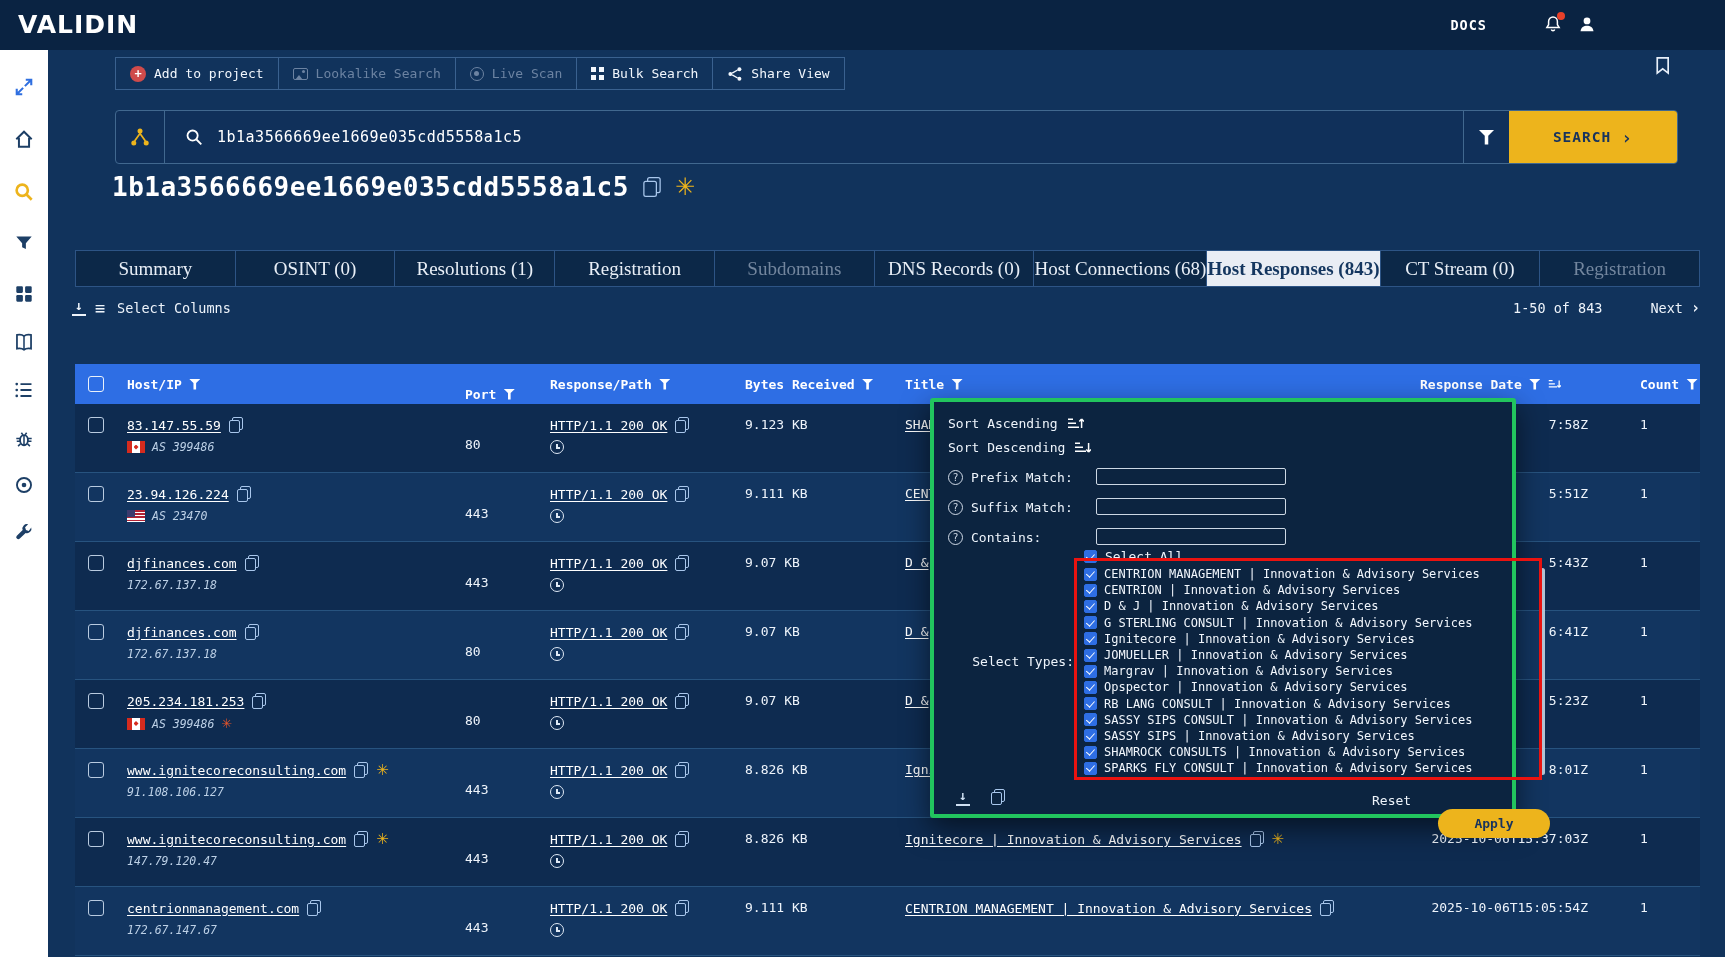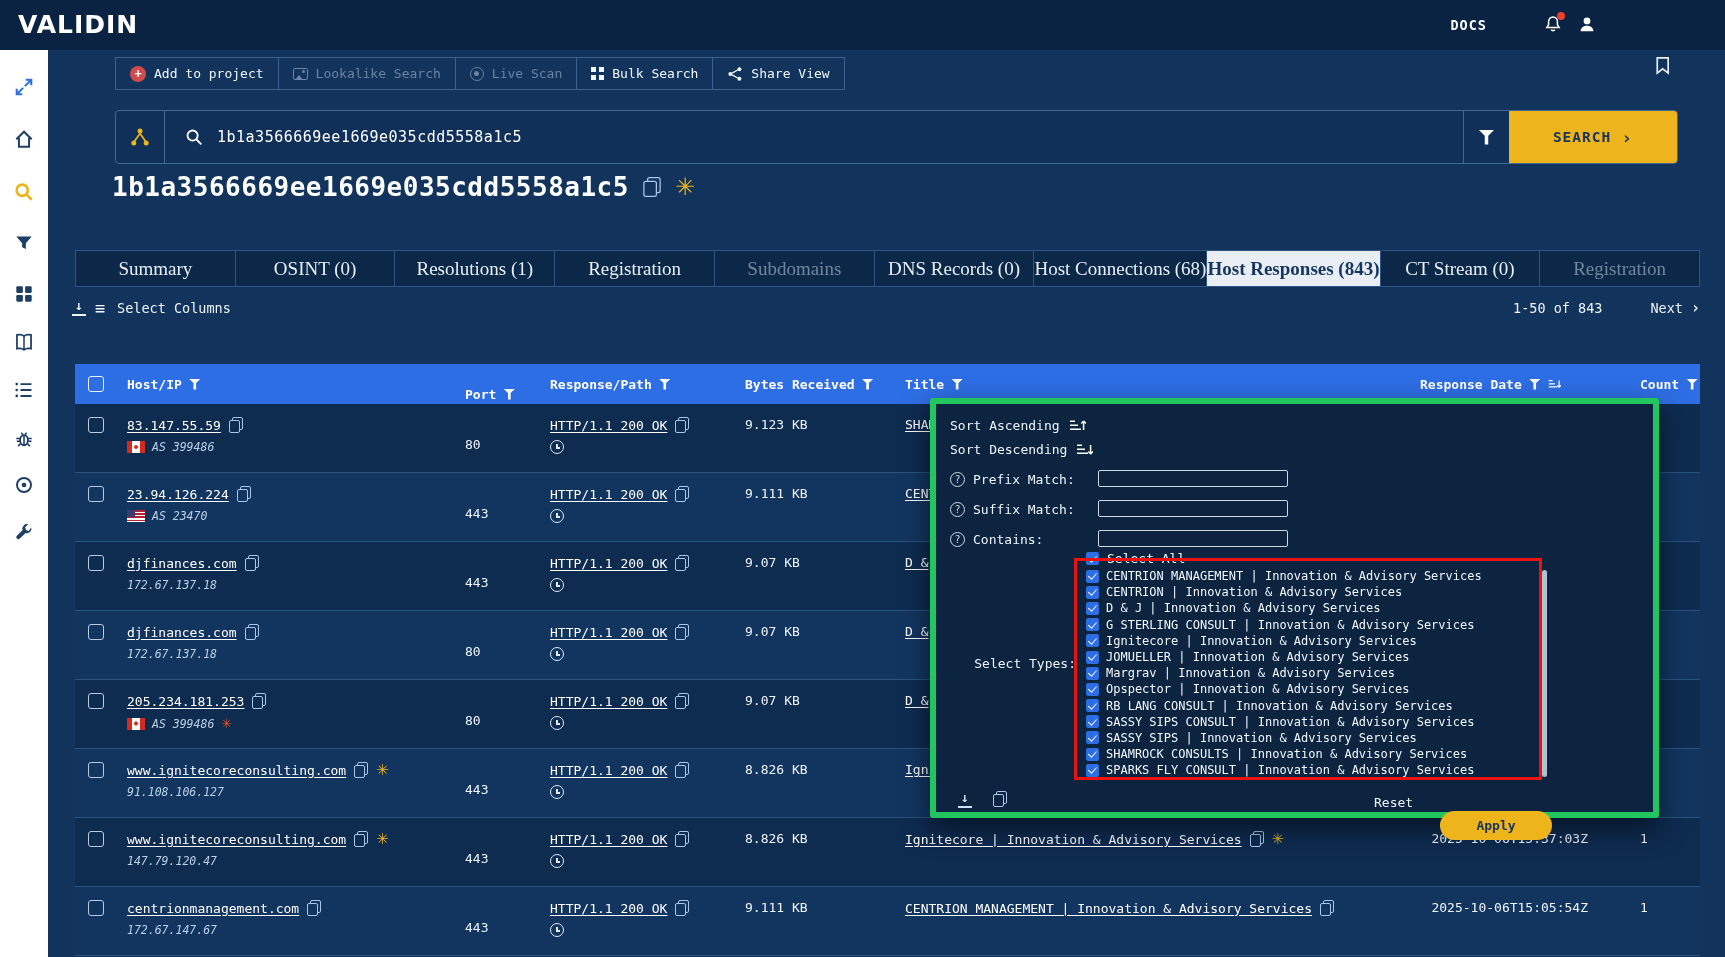--- a/index.html
+++ b/index.html
@@ -128,22 +128,22 @@
   .flag.ca::after{ content:""; position:absolute; left:6.5px; top:3.5px; width:5px; height:5px; background:#d52b1e;
     clip-path:polygon(50% 0,100% 50%,50% 100%,0 50%); }
   .flag.us{ background:repeating-linear-gradient(180deg,#b22234 0 1.6px,#fff 1.6px 3.2px); }
   .flag.us::after{ content:""; position:absolute; left:0; top:0; width:8px; height:6.5px; background:#3c3b6e; }
   .ic-clock{ display:inline-block; width:14px; height:14px; border:1.6px solid #dfe9f5; border-radius:50%;
     position:relative; cursor:pointer; flex:none; }
   .ic-clock::after{ content:""; position:absolute; left:5.2px; top:2.5px; width:1.6px; height:4.5px; background:#dfe9f5; }
   .ic-clock::before{ content:""; position:absolute; left:5.2px; top:6px; width:4px; height:1.6px; background:#dfe9f5; }
 
   
-  .popup{ position:absolute; left:930px; top:398px; width:729px; height:420px; background:var(--pop);
-    border:6px solid #22c55e; border-radius:3px; box-shadow:0 10px 28px rgba(0,0,0,.55); z-index:30; font-size:13px; }
+  .popup{ position:absolute; left:930px; top:398px; width:586px; height:420px; background:var(--pop);
+    border:4px solid #22c55e; border-radius:3px; box-shadow:0 10px 28px rgba(0,0,0,.55); z-index:30; font-size:13px; }
   .sortrow{ position:absolute; left:14px; display:flex; align-items:center; gap:9px; cursor:pointer; height:22px; }
   .matchlab{ position:absolute; left:14px; display:flex; align-items:center; gap:8px; height:18px; }
   .help{ width:15px; height:15px; border:1.3px solid #cfd9e6; border-radius:50%; display:inline-flex;
     align-items:center; justify-content:center; font-size:10px; color:#cfd9e6; flex:none; cursor:pointer; }
   .inp{ position:absolute; left:162px; width:190px; height:17px; background:transparent; border:1px solid #cdd8e4;
     border-radius:2px; color:#fff; font-family:inherit; font-size:12px; padding:0 4px; outline:none; }
   .selall{ position:absolute; left:150px; top:147px; display:flex; align-items:center; gap:8px; cursor:pointer; }
   .stlabel{ position:absolute; left:6px; top:252px; width:134px; text-align:right; }
   .typelist{ position:absolute; left:150px; top:164px; width:452px; height:211px; overflow:hidden; }
   .type-item{ display:flex; align-items:center; gap:7px; height:16.2px; cursor:pointer; }

